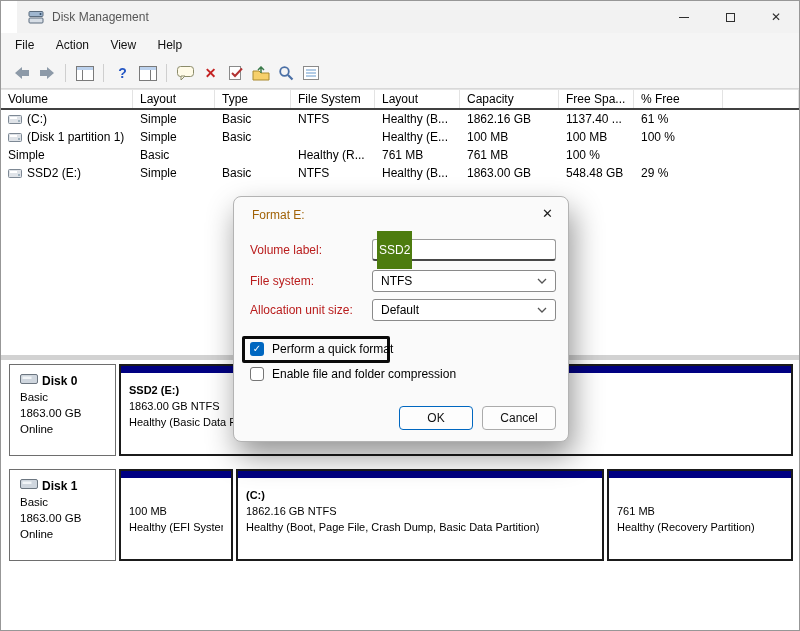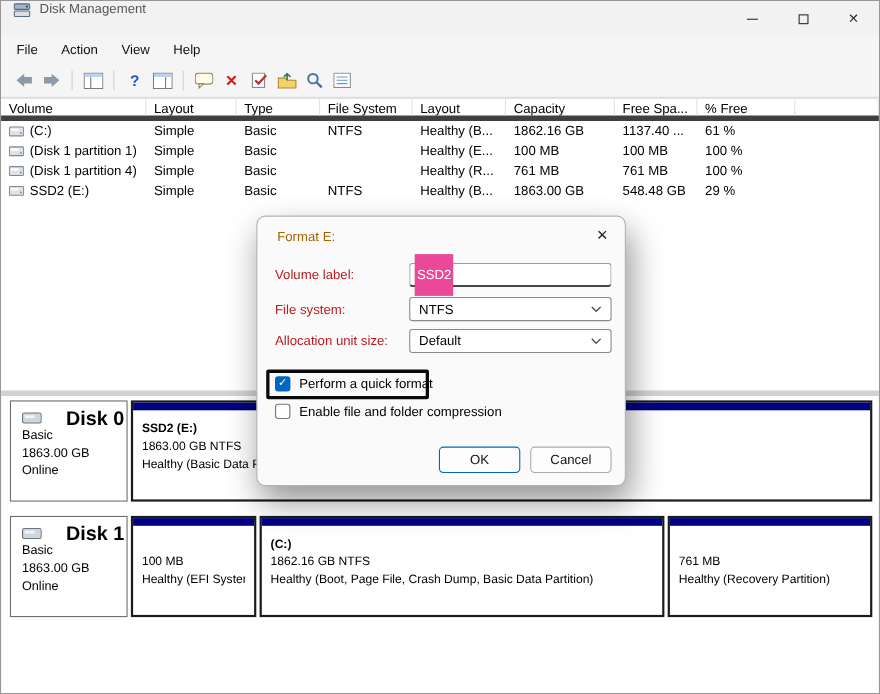--- a/index.html
+++ b/index.html
@@ -1,20 +1,20 @@
 <!DOCTYPE html>
 <html><head>
 <meta charset="utf-8">
 <style>
   *{box-sizing:border-box;margin:0;padding:0}
   body{margin:0;background:#ffffff;font-family:"Liberation Sans",sans-serif}
   .window{position:relative;width:800px;height:631px;background:#fff;border:1px solid #979797;overflow:hidden;font-size:12px;color:#000}
 
   
-  .titlebar{position:absolute;left:0;top:0;right:0;height:32px;background:#f2f2f2;display:flex;align-items:flex-start}
+  .titlebar{position:absolute;left:16px;top:0;right:0;height:32px;background:#f2f2f2;display:flex;align-items:center}
   .app-icon{margin-left:11px;display:flex}
   .title-text{margin-left:8px;color:#565656;font-size:12px}
   .win-controls{margin-left:auto;display:flex;height:100%}
   .wc{width:46px;height:100%;display:flex;align-items:center;justify-content:center;color:#2e2e2e;font-size:12px}
   .min-glyph{width:10px;height:1px;background:#2e2e2e;display:block}
   .max-glyph{width:9px;height:9px;border:1px solid #2e2e2e;display:block}
 
   
   .menubar{position:absolute;left:0;top:32px;right:0;height:25px;background:#f5f5f5}
   .menu-item{display:inline-block;padding:0 9px;line-height:25px;color:#111}
@@ -23,35 +23,35 @@
   
   .toolbar{position:absolute;left:0;top:57px;right:0;height:31px;background:#f5f5f5;border-bottom:1px solid #d8d8d8;display:flex;align-items:center;padding-left:8px}
   .tbtn{width:25px;height:24px;display:flex;align-items:center;justify-content:center;border:1px solid transparent;border-radius:3px}
   .tsep{width:1px;height:18px;background:#cfcfcf;margin:0 6px}
   .glyph-help{color:#2456c4;font-weight:bold;font-size:14px}
   .glyph-del{color:#c42222;font-weight:bold;font-size:14px}
 
   
   .volume-list{position:absolute;left:0;top:88px;right:0;height:266px;background:#fff;border-top:1px solid #e3e3e3}
   .vrow{display:grid;grid-template-columns:132px 82px 76px 84px 85px 99px 75px 89px 1fr;height:18px;line-height:18px}
-  .vheader{height:20px;line-height:19px;border-bottom:5px solid #404040}
+  .vheader{height:20px;line-height:19px;border-bottom:2px solid #404040}
   .vheader .vcell{border-right:1px solid #e3e3e3}
   .vcell{padding-left:7px;white-space:nowrap;overflow:hidden;font-size:12px}
   .vol-cell{display:flex;align-items:center;gap:5px}
   .drive-ic{flex:0 0 auto;display:flex}
 
   
   .pane-divider{position:absolute;left:0;top:354px;right:0;height:5px;background:#d2d2d2}
 
   
   .disk-row{position:absolute;left:8px;width:784px;height:92px}
   #disk0{top:363px}
   #disk1{top:468px}
   .disk-panel{position:absolute;left:0;top:0;width:107px;height:100%;border:1px solid #6e6e6e;background:#fff;padding:7px 0 0 10px;font-size:11.5px;line-height:16px}
-  .disk-name{font-weight:bold;font-size:18px;display:flex;align-items:center;gap:22px}
+  .disk-name{font-weight:bold;font-size:12px;display:flex;align-items:center;gap:4px}
   .partition{position:absolute;top:0;height:100%;border:2px solid #1b1b1b;background:#fff}
   .pstrip{height:7px;background:#000082}
   .pbody{padding:9px 8px 0 8px;font-size:11px;line-height:16px}
   .pline{height:16px;white-space:nowrap;overflow:hidden}
   .ptitle{font-weight:bold}
 
   
   .legend{position:absolute;left:0;top:582px;right:0;height:26px;display:flex;align-items:center;padding-left:10px;background:#fff}
   .sq{width:11px;height:11px;border:1px solid #4a4a4a;margin-right:6px}
   .sq-un{background:#000000}
@@ -59,21 +59,21 @@
   .legend-label{margin-right:14px;font-size:12px}
 
   
   .dialog{position:absolute;left:232px;top:195px;width:336px;height:246px;background:#fafafa;border:1px solid #b3b3b3;border-radius:8px;box-shadow:4px 14px 30px rgba(0,0,0,.42);z-index:30}
   .dlg-title{position:absolute;left:18px;top:11px;font-size:12px;color:#a16207}
   .dlg-close{position:absolute;right:15px;top:9px;font-size:13px;color:#1a1a1a;line-height:16px}
   .dlg-label{position:absolute;left:16px;font-size:12px;color:#b91c1c;line-height:14px}
   .lab1{top:46px}.lab2{top:77px}.lab3{top:106px}
   .fld{position:absolute;left:138px;width:184px;height:22px;background:#fff;border-radius:3px;font-size:12px}
   .textbox{top:42px;border:1px solid #9b9b9b;border-bottom:2px solid #474747;padding:2px 4px;line-height:16px}
-  .sel{background:#ec4899;color:#fff;padding:12px 2px}
+  .sel{background:#4d7c0f;color:#fff;padding:12px 2px}
   .combo{border:1px solid #8a8a8a;display:flex;align-items:center;justify-content:space-between;padding:0 8px}
   .cmb1{top:73px}.cmb2{top:102px}
   .hl-box{position:absolute;left:8px;top:139px;width:148px;height:27px;border:3px solid #0a0a0a;border-radius:2px}
   .chk-row{position:absolute;left:16px;display:flex;align-items:center;gap:8px;font-size:12px;line-height:14px}
   .chk1{top:145px}.chk2{top:170px}
   .checkbox{width:14px;height:14px;border-radius:3px;display:flex;align-items:center;justify-content:center;flex:0 0 auto}
   .checkbox.checked{background:#0067c0;color:#fff;font-size:10px}
   .checkbox.unchecked{background:#fff;border:1px solid #767676}
   .btn{position:absolute;top:209px;width:74px;height:24px;background:#fdfdfd;border:1px solid #ababab;border-radius:4px;font-size:12px;font-family:inherit;color:#111}
   .btn-ok{left:165px;border-color:#0067c0}
@@ -230,30 +230,20 @@
       <div class="vcell">Basic</div>
       <div class="vcell"></div>
       <div class="vcell">Healthy (E...</div>
       <div class="vcell">100 MB</div>
       <div class="vcell">100 MB</div>
       <div class="vcell">100 %</div>
       <div class="vcell"></div>
     </div>
 
     <div class="vrow">
-      <div class="vcell vol-cell">
-          <span class="drive-ic">
-            <svg width="14" height="11">
-              <rect x="0.5" y="1.5" width="13" height="8" rx="1" fill="#dfe3e8" stroke="#7d8894"></rect>
-              <rect x="2" y="3" width="7" height="2" fill="#fff"></rect>
-              <circle cx="11" cy="7" r="1" fill="#88a0b0"></circle>
-            </svg>
-          </span>
-          <span>(Disk 1 partition 4)</span>
-        </div>
       <div class="vcell">Simple</div>
       <div class="vcell">Basic</div>
       <div class="vcell"></div>
       <div class="vcell">Healthy (R...</div>
       <div class="vcell">761 MB</div>
       <div class="vcell">761 MB</div>
       <div class="vcell">100 %</div>
       <div class="vcell"></div>
     </div>
 

